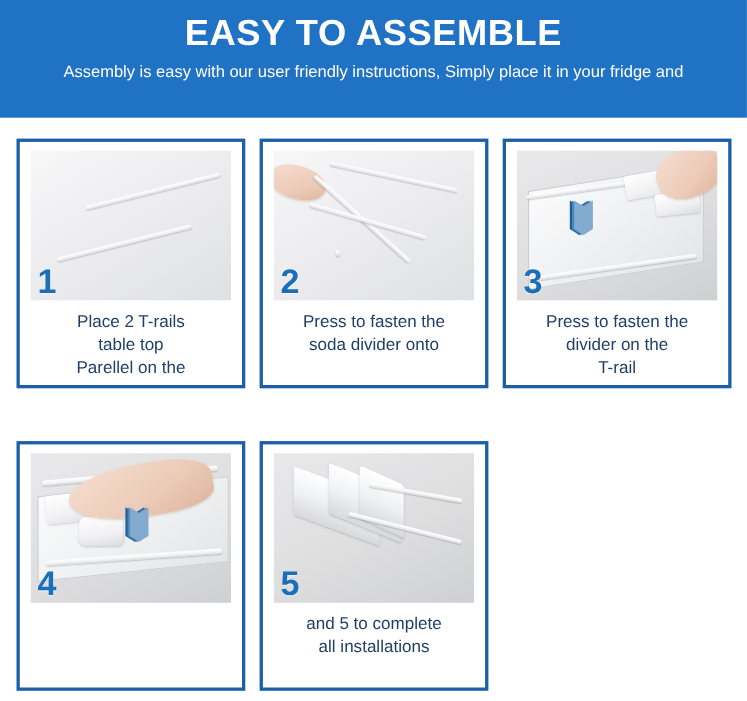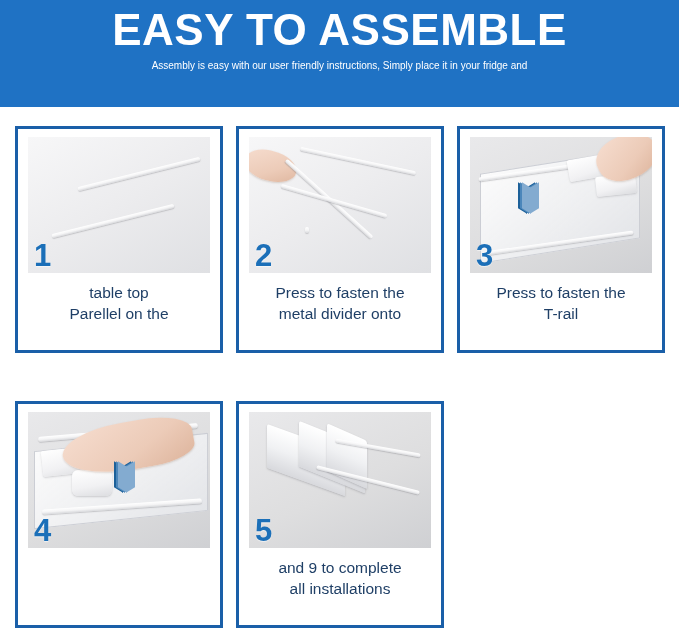--- a/index.html
+++ b/index.html
@@ -24,31 +24,31 @@
     background: #1f72c4;
     display: flex;
     flex-direction: column;
     align-items: center;
     justify-content: flex-start;
     box-sizing: border-box;
     padding-top: 10px;
   }
   .header-title {
     color: #ffffff;
-    font-size: 44px;
+    font-size: 33px;
     font-weight: bold;
     letter-spacing: 0.5px;
     line-height: 40px;
     text-align: center;
     font-family: "Liberation Sans", sans-serif;
     white-space: nowrap;
   }
   .header-sub {
     color: #ffffff;
-    font-size: 10px;
+    font-size: 15px;
     line-height: 19px;
     text-align: center;
     max-width: 600px;
     margin-top: 6px;
     font-family: "Liberation Sans", sans-serif;
   }
   .header-sub .sub-line {
     display: block;
   }
 
@@ -194,37 +194,38 @@
 
 <div class="steps-grid">
 
   <div class="step-card">
     <div class="photo light">
       <div class="rail" style="left:22px; top:82px; width:126px; height:4px; transform:rotate(-14deg);"></div>
       <div class="rail" style="left:48px; top:35px; width:126px; height:4px; transform:rotate(-14deg);"></div>
       <div class="step-num">1</div>
     </div>
     <div class="caption">
+      <span class="cap-line">Place 2 T-rails</span>
       <span class="cap-line">table top</span>
       <span class="cap-line">Parellel on the</span>
     </div>
   </div>
 
   <div class="step-card">
     <div class="photo light">
       <div class="hand" style="left:-4px; top:14px; width:52px; height:30px; transform:rotate(14deg);"></div>
       <div class="rail" style="left:50px; top:22px; width:118px; height:4px; transform:rotate(12deg);"></div>
       <div class="rail" style="left:22px; top:60px; width:116px; height:4px; transform:rotate(42deg);"></div>
       <div class="rail" style="left:30px; top:62px; width:110px; height:4px; transform:rotate(16deg);"></div>
       <div class="rail" style="left:56px; top:90px; width:4px; height:6px;"></div>
       <div class="step-num">2</div>
     </div>
     <div class="caption">
       <span class="cap-line">Press to fasten the</span>
-      <span class="cap-line">metal divider onto</span>
+      <span class="cap-line">soda divider onto</span>
     </div>
   </div>
 
   <div class="step-card">
     <div class="photo grayish">
       <div class="panel" style="left:10px; top:24px; width:158px; height:88px; transform:skewY(-9deg);"></div>
       <div class="rail" style="left:8px; top:30px; width:150px; height:4px; transform:rotate(-8deg);"></div>
       <div class="rail" style="left:14px; top:104px; width:150px; height:4px; transform:rotate(-8deg);"></div>
       <div class="block" style="left:98px; top:18px; width:62px; height:22px; transform:rotate(-10deg);"></div>
       <div class="block" style="left:126px; top:38px; width:40px; height:20px; transform:rotate(-6deg);"></div>
@@ -240,20 +241,21 @@
           </div>
         <div class="chev c3">
             <i class="a"></i>
             <i class="b"></i>
           </div>
       </div>
       <div class="step-num">3</div>
     </div>
     <div class="caption">
       <span class="cap-line">Press to fasten the</span>
+      <span class="cap-line">divider on the</span>
       <span class="cap-line">T-rail</span>
     </div>
   </div>
 
   <div class="step-card">
     <div class="photo grayish">
       <div class="panel" style="left:6px; top:30px; width:172px; height:76px; transform:skewY(-6deg);"></div>
       <div class="rail" style="left:10px; top:18px; width:160px; height:5px; transform:rotate(-5deg);"></div>
       <div class="rail" style="left:14px; top:92px; width:160px; height:5px; transform:rotate(-4deg);"></div>
       <div class="block" style="left:14px; top:36px; width:58px; height:26px; transform:rotate(-6deg);"></div>
@@ -280,19 +282,19 @@
   <div class="step-card">
     <div class="photo grayish">
       <div class="tray-slat" style="left:18px; top:26px; width:78px; height:44px; transform:skewY(20deg);"></div>
       <div class="tray-slat" style="left:50px; top:22px; width:66px; height:46px; transform:skewY(22deg);"></div>
       <div class="tray-slat" style="left:78px; top:20px; width:40px; height:48px; transform:skewY(24deg);"></div>
       <div class="rail" style="left:66px; top:66px; width:106px; height:4px; transform:rotate(14deg);"></div>
       <div class="rail" style="left:86px; top:34px; width:86px; height:4px; transform:rotate(10deg);"></div>
       <div class="step-num">5</div>
     </div>
     <div class="caption">
-      <span class="cap-line">and 9 to complete</span>
+      <span class="cap-line">and 5 to complete</span>
       <span class="cap-line">all installations</span>
     </div>
   </div>
 
 
 </div>
 
 </body></html>

